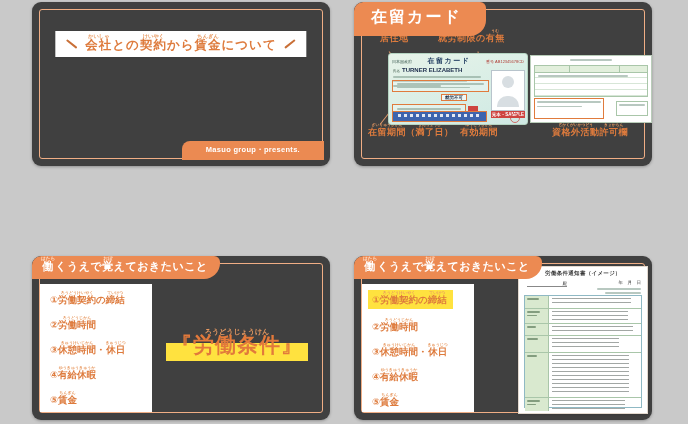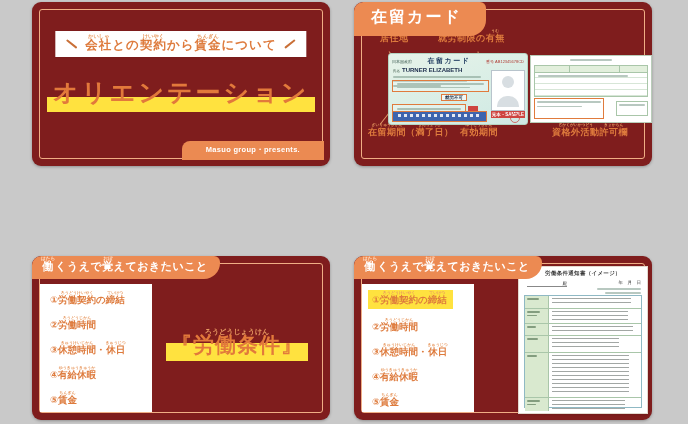--- a/index.html
+++ b/index.html
@@ -1,21 +1,21 @@
 <!DOCTYPE html>
 <html><head>
 <meta charset="utf-8">
 <style>
   html,body{margin:0;padding:0;}
   body{
     width:688px;height:424px;background:#c9c9c9;overflow:hidden;
     font-family:"Liberation Sans","DejaVu Sans",sans-serif;position:relative;
   }
   .slide{
-    position:absolute;width:298px;height:164px;background:#7f1d1d;
+    position:absolute;width:298px;height:164px;background:#404040;
     border-radius:9px;box-shadow:0 1px 3px rgba(0,0,0,.28);overflow:hidden;
   }
   .slide.tl{left:32px;top:2px;}
   .slide.tr{left:354px;top:2px;}
   .slide.bl{left:32px;top:256px;}
   .slide.br{left:354px;top:256px;}
   .inner-border{position:absolute;inset:7px;border:1px solid #f0ae85;border-radius:3px;pointer-events:none;}
   ruby{ruby-align:center;}
   rt{font-size:42%;font-weight:bold;letter-spacing:0;color:#e89a62;}
 
@@ -120,26 +120,20 @@
 </head>
 <body>
 
 <section class="slide tl">
   <div class="inner-border"></div>
   <div class="banner">
     <span class="slash l"></span>
     <span class="banner-text"><ruby>会社<rt>かいしゃ</rt></ruby><ruby>との<rt></rt></ruby><ruby>契約<rt>けいやく</rt></ruby><ruby>から<rt></rt></ruby><ruby>賃金<rt>ちんぎん</rt></ruby><ruby>について<rt></rt></ruby></span>
     <span class="slash r"></span>
   </div>
-  <div class="main-title">
-    <span class="hl-wrap">
-      <span class="band"></span>
-      <span class="txt">オリエンテーション</span>
-    </span>
-  </div>
   <div class="ribbon">Masuo group・presents.</div>
 </section>
 
 <section class="slide tr">
   <div class="inner-border"></div>
   <div class="tab big">在留カード</div>
 
   <div class="callout" style="left:26px;top:27px;"><ruby>居住地<rt>きょじゅうち</rt></ruby></div>
   <div class="callout" style="left:84px;top:27px;"><ruby>就労制限<rt>しゅうろうせいげん</rt></ruby><ruby>の<rt></rt></ruby><ruby>有無<rt>うむ</rt></ruby></div>
   <div class="callout" style="left:14px;top:121px;"><ruby>在留期間<rt>ざいりゅうきかん</rt></ruby><ruby>（<rt></rt></ruby><ruby>満了日<rt>まんりょうび</rt></ruby><ruby>）<rt></rt></ruby></div>

